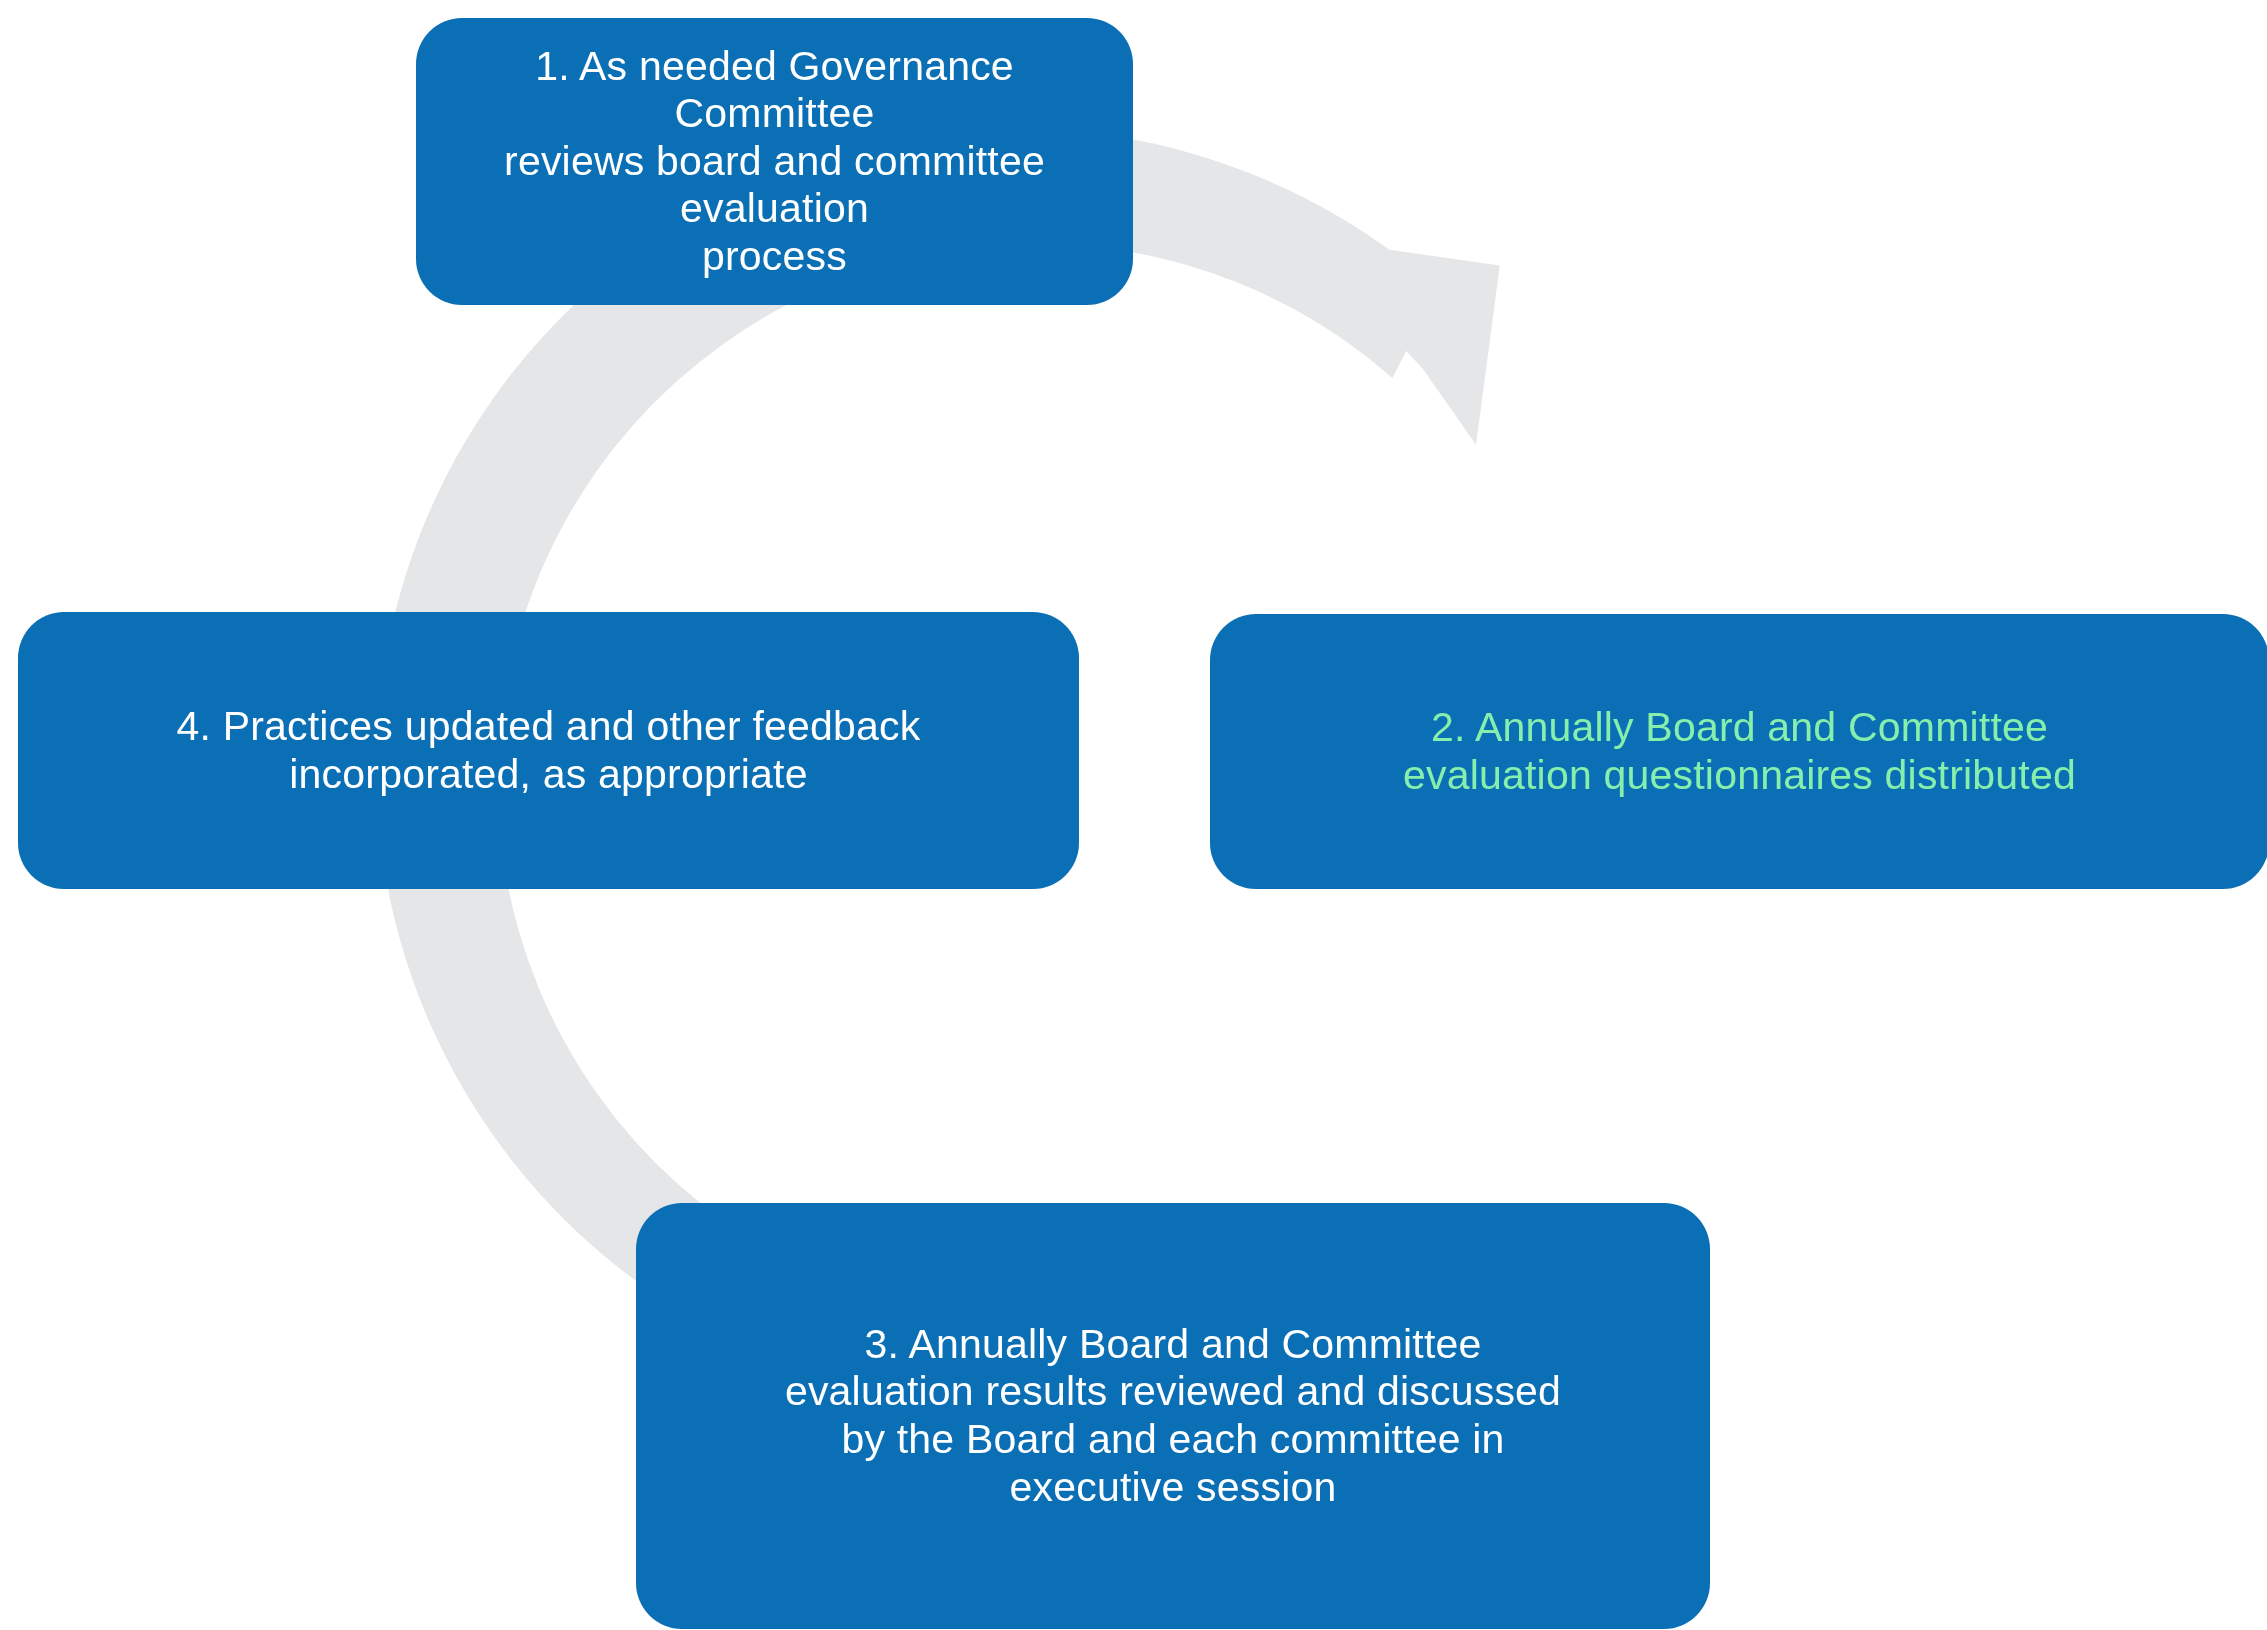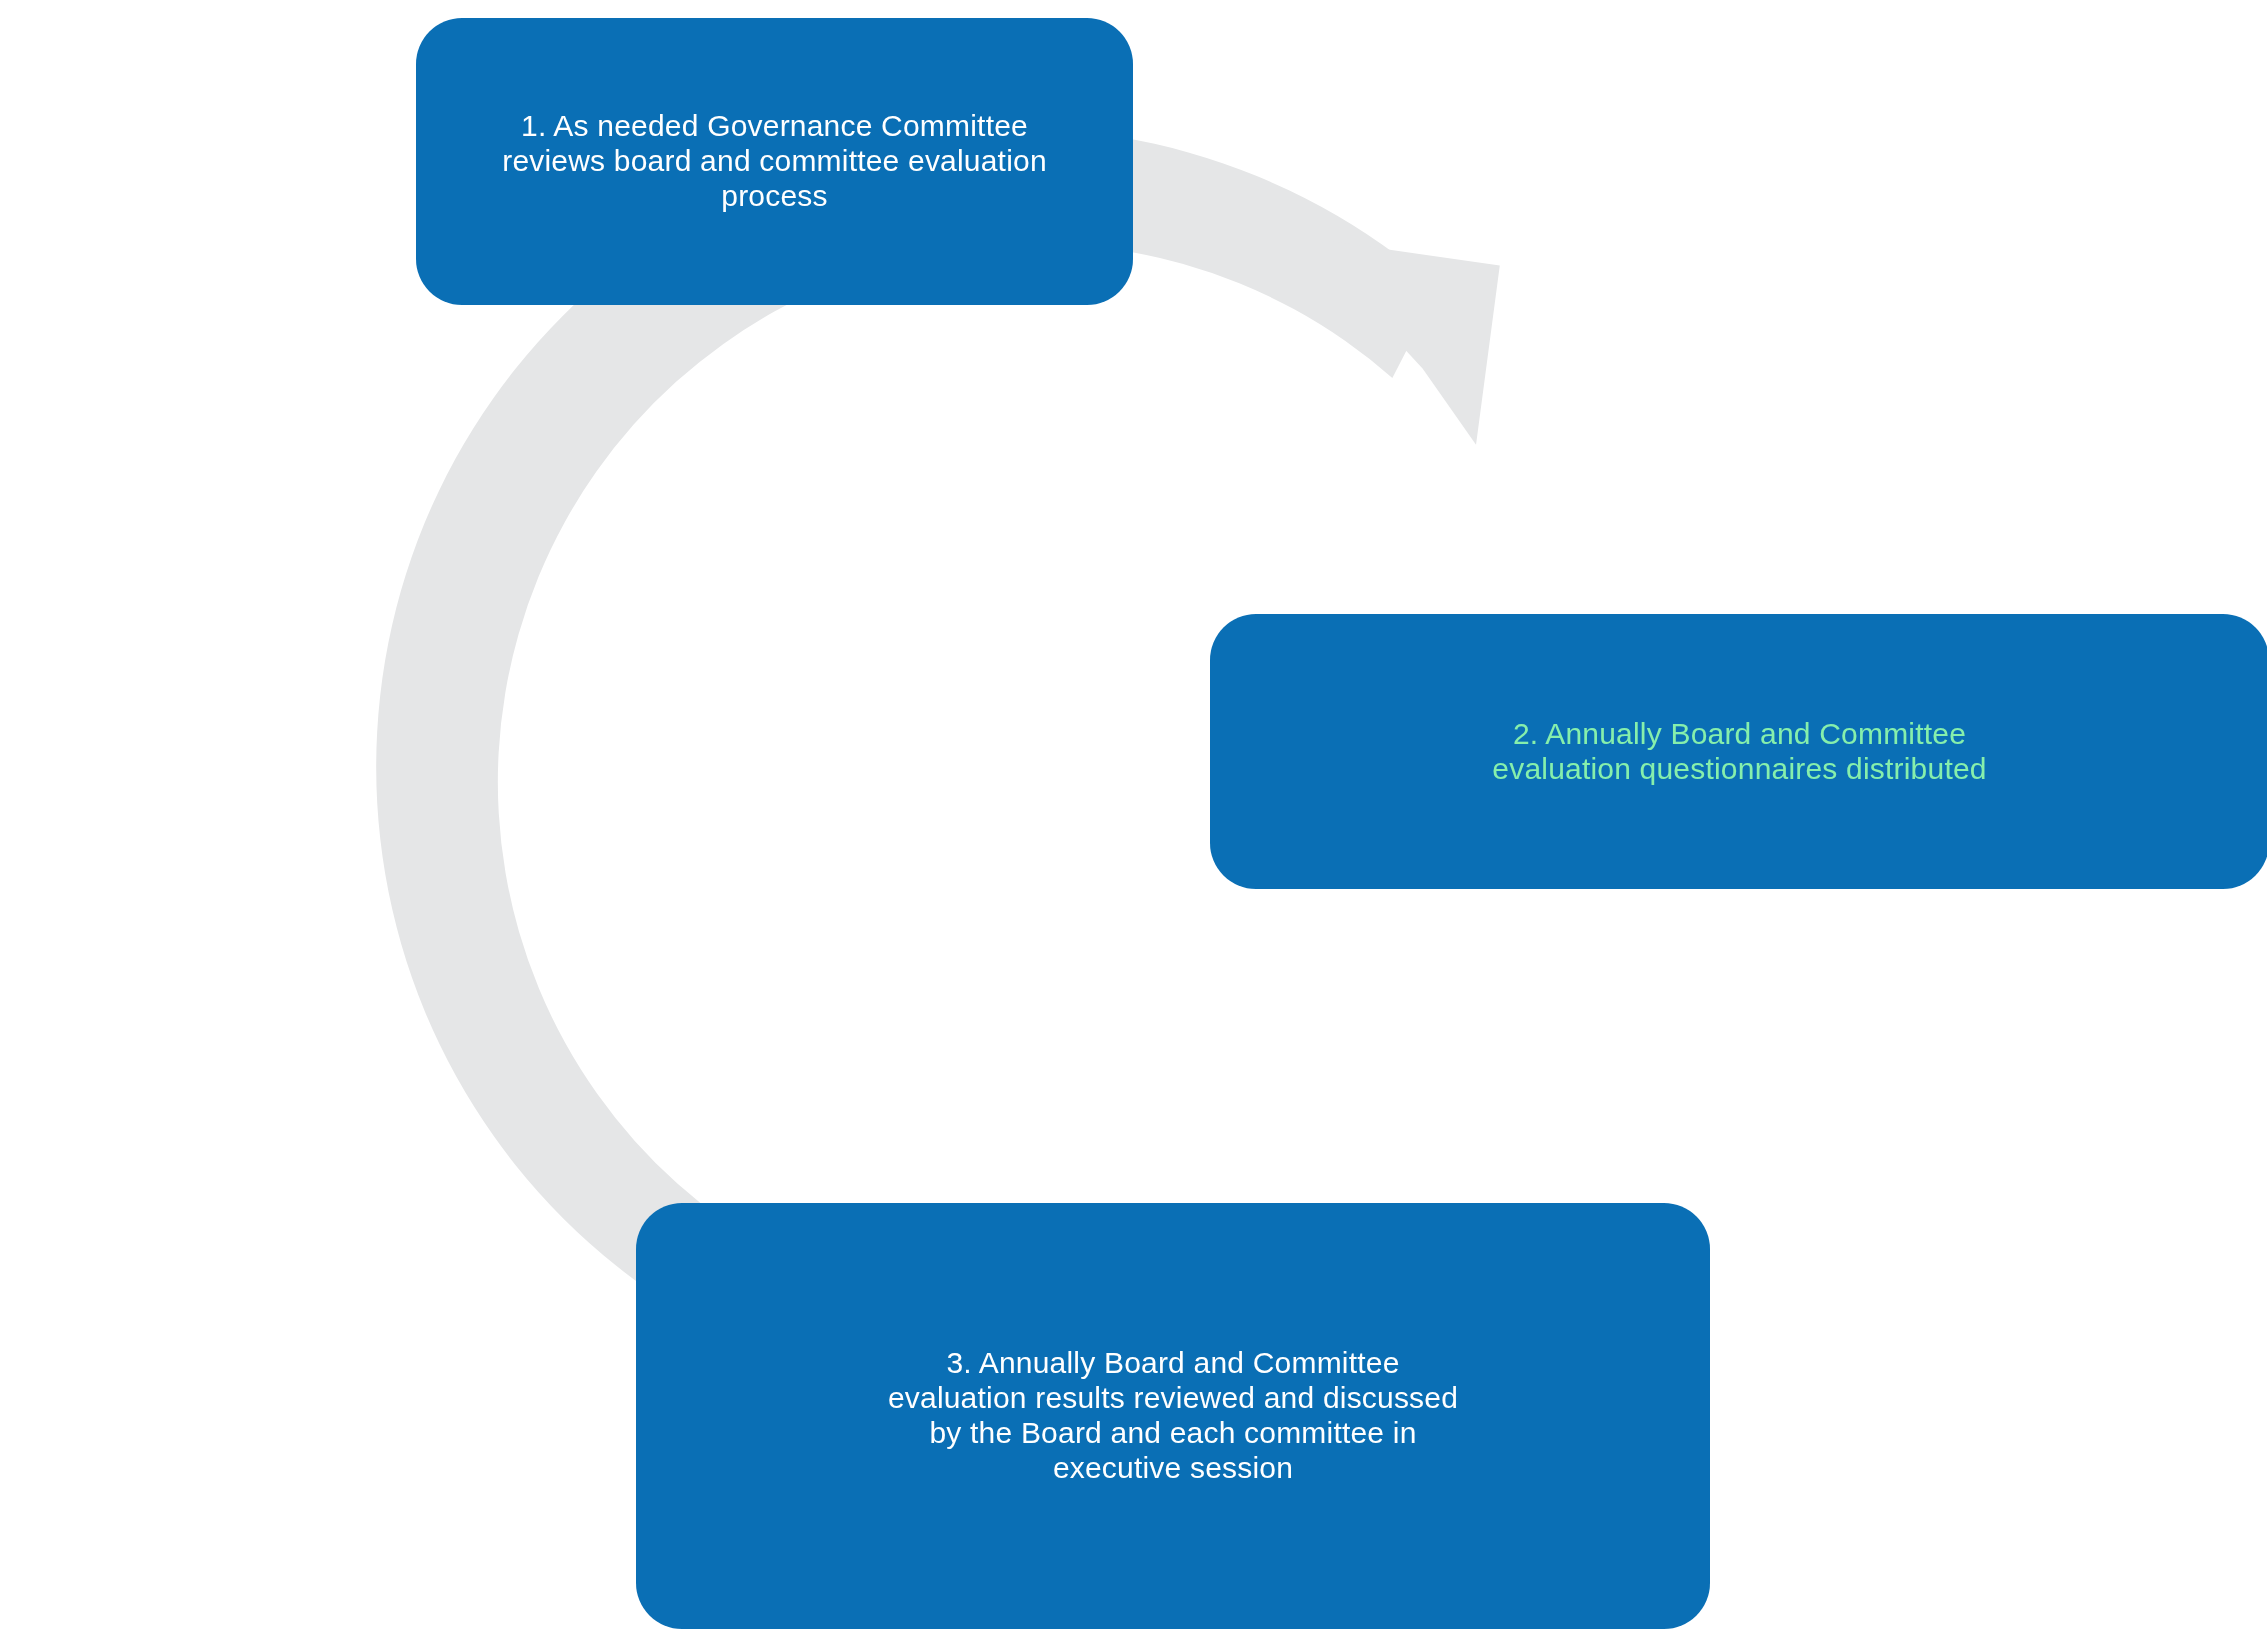--- a/index.html
+++ b/index.html
@@ -30,21 +30,21 @@
     background: #0A6FB5;
     border-radius: 46px;
     display: flex;
     align-items: center;
     justify-content: center;
     z-index: 5;
   }
   .node-label {
     color: #ffffff;
     text-align: center;
-    font-size: 30px;
+    font-size: 41px;
     line-height: 1.16;
     font-weight: 400;
     letter-spacing: 0.2px;
     white-space: pre-line;
     padding: 0 26px;
   }
   
   #node-1 { left: 416px;  top: 18px;   width: 717px;  height: 287px; }
   #node-2 { left: 1210px; top: 614px;  width: 1059px; height: 275px; }
   #node-3 { left: 611px;  top: 1203px; width: 1074px; height: 426px; margin-left: 25px; }
@@ -86,15 +86,19 @@
 evaluation questionnaires distributed</div>
   </div>
 
   <div class="node-box" id="node-3" style="background: rgb(10, 111, 181);">
     <div class="node-label" style="color: rgb(255, 255, 255);">3. Annually Board and Committee
 evaluation results reviewed and discussed
 by the Board and each committee in
 executive session</div>
   </div>
 
+  <div class="node-box" id="node-4" style="background: rgb(10, 111, 181);">
+    <div class="node-label" style="color: rgb(255, 255, 255);">4. Practices updated and other feedback
+incorporated, as appropriate</div>
+  </div>
 
 </div>
 
 
 </body></html>

